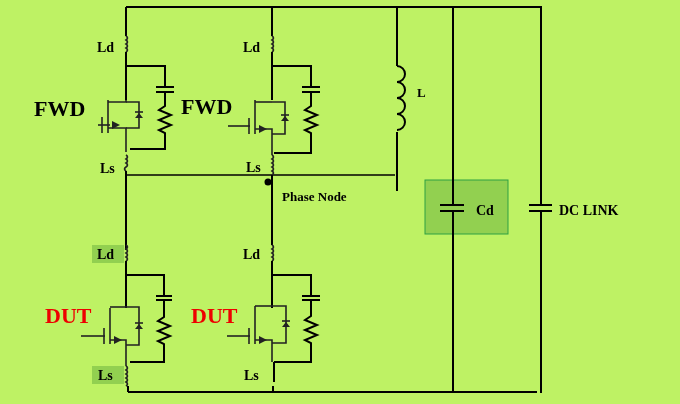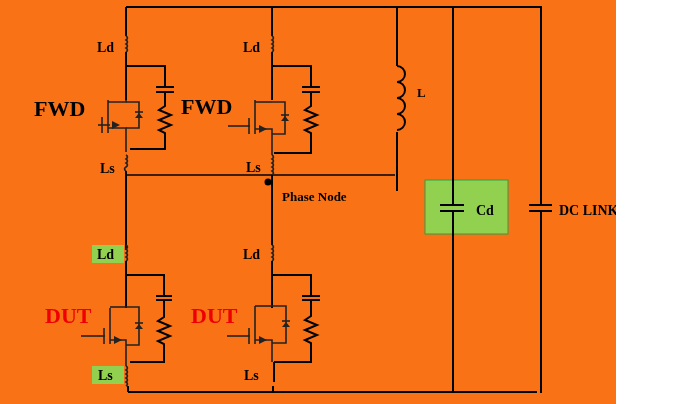--- a/index.html
+++ b/index.html
@@ -1,16 +1,16 @@
 <!DOCTYPE html>
 <html><head>
 <meta charset="utf-8">
 <style>
   html, body { margin: 0; padding: 0; background: #ffffff; }
-  #canvas { position: relative; width: 616px; height: 404px; overflow: hidden; background: #f97316; }
+  #canvas { position: relative; width: 680px; height: 404px; overflow: hidden; background: #bef264; }
   svg { position: absolute; left: 0; top: 0; }
   .wire { stroke: #000; stroke-width: 2; fill: none; }
   .wire-thin { stroke: #000; stroke-width: 1.3; fill: none; }
   .dev { stroke: #222; stroke-width: 1.6; fill: none; }
   .lbl { font-family: "Liberation Serif", "DejaVu Serif", serif; font-weight: bold; fill: #000; }
   .big { font-size: 22px; }
   .mid { font-size: 14px; }
   .small { font-size: 13px; }
   .red { fill: #ee0000; }
 </style>

